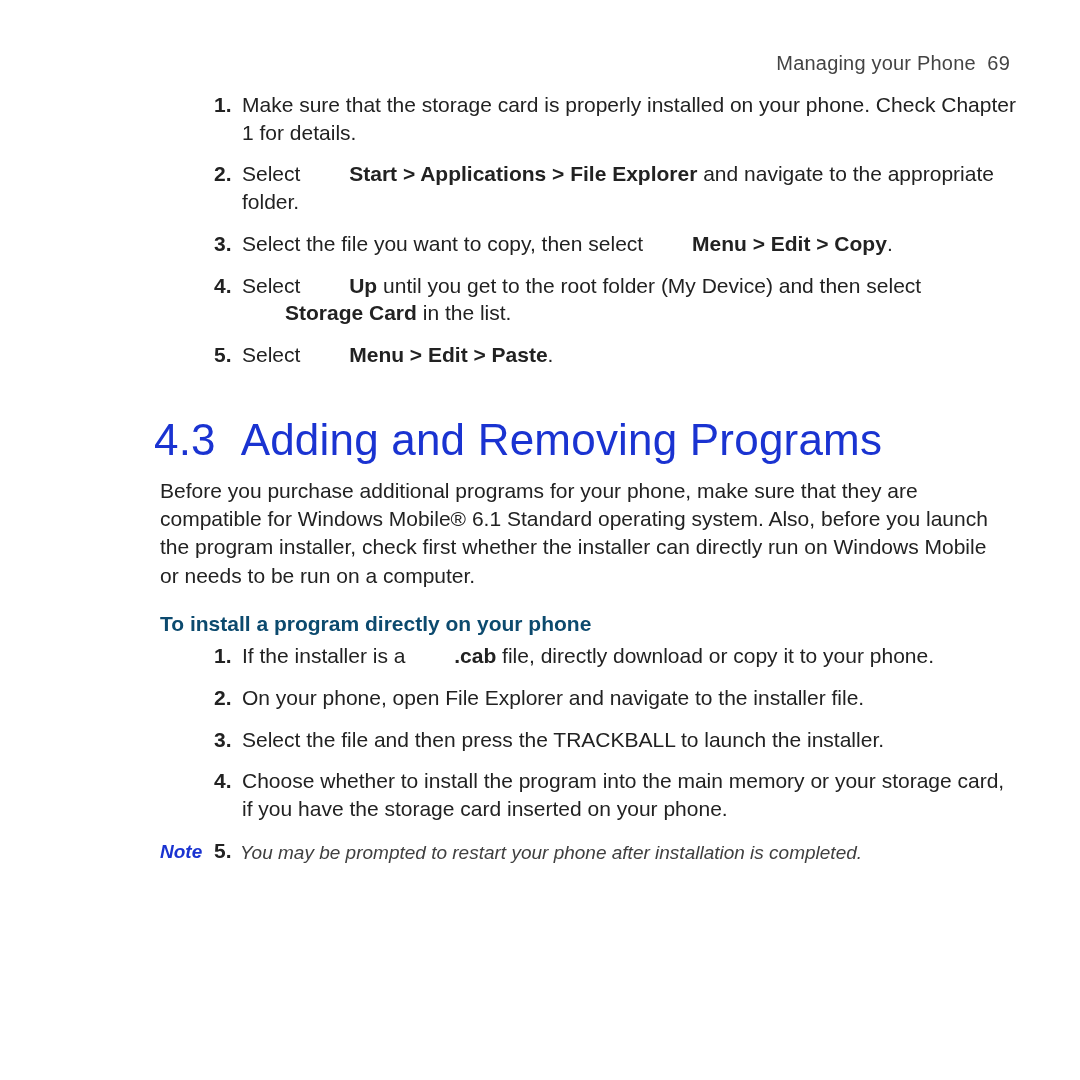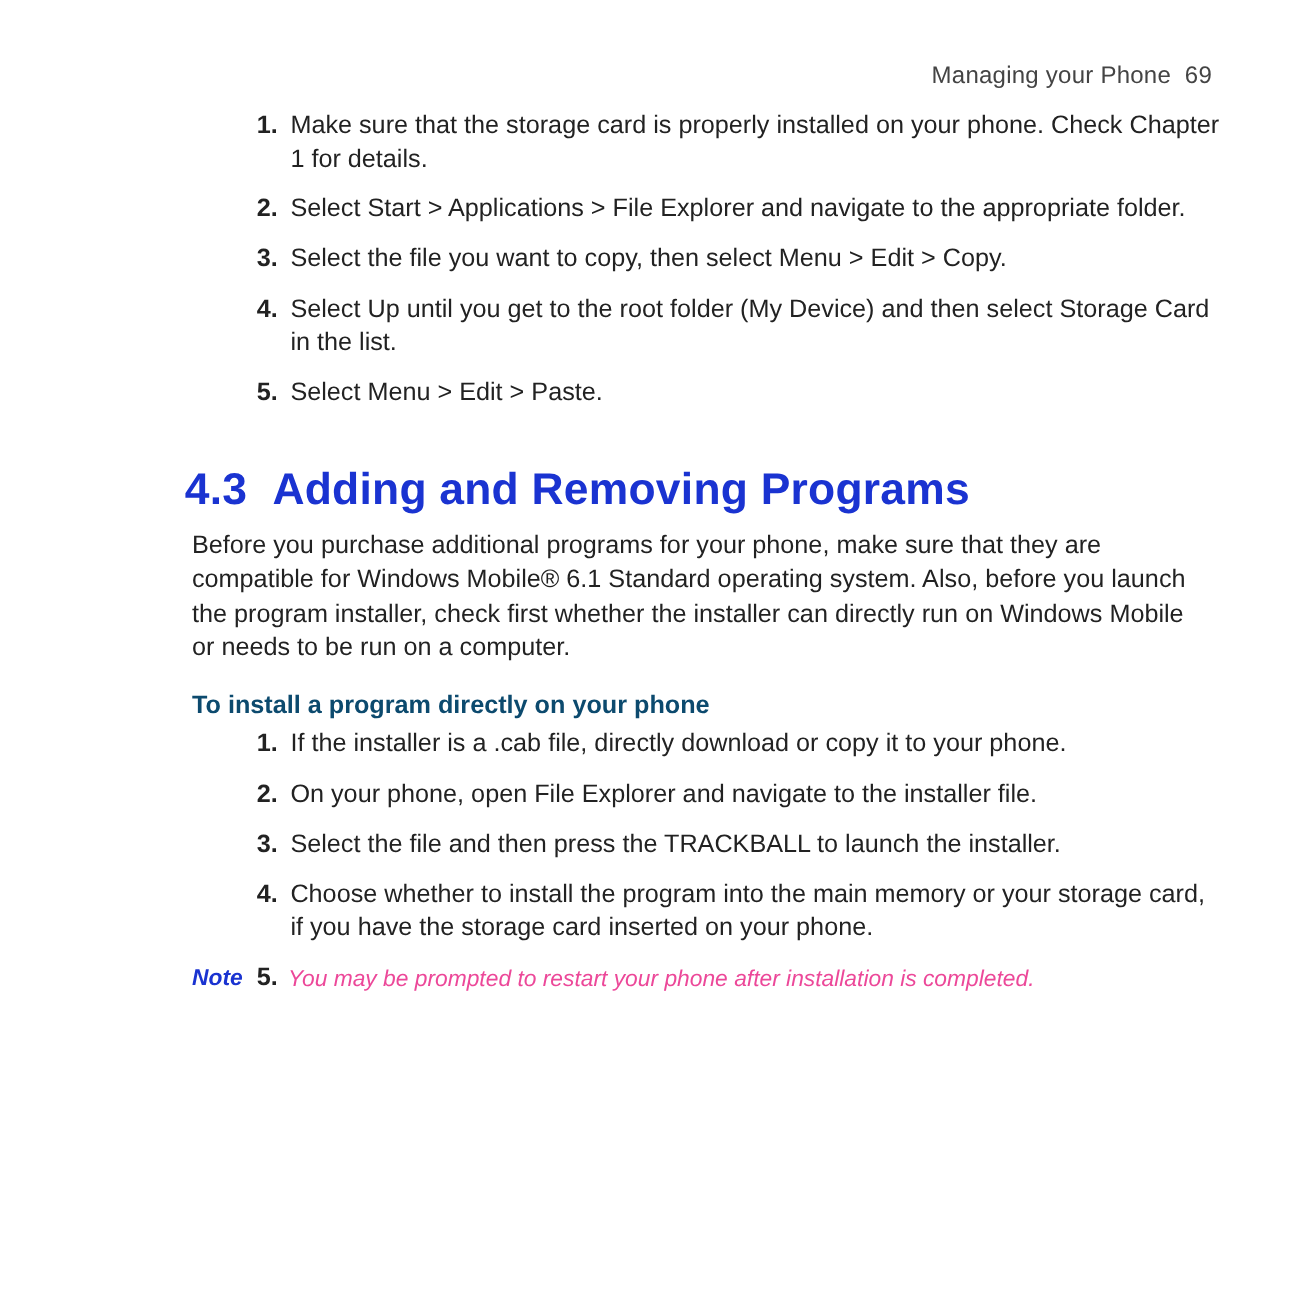--- a/index.html
+++ b/index.html
@@ -41,25 +41,25 @@
     margin-bottom: 14px;
     padding-left: 28px;
   }
   ol.steps > li .num {
     position: absolute;
     left: 0;
     top: 0;
     font-weight: 700;
     font-size: 21px;
   }
-  .bold { font-weight: 400; }
+  .bold { font-weight: 700; margin-left: 43px; }
   .section-heading {
     color: #1a33d1;
-    font-weight: 700;
-    font-size: 37px;
+    font-weight: 400;
+    font-size: 44px;
     margin-top: 46px;
     margin-bottom: 12px;
     padding-left: 94px;
     letter-spacing: 0.2px;
   }
   .intro-para {
     font-size: 21px;
     line-height: 1.35;
     padding-left: 100px;
     padding-right: 10px;
@@ -79,21 +79,21 @@
     font-style: italic;
   }
   .note-label {
     color: #1a33d1;
     font-weight: 700;
     font-size: 19px;
     width: 80px;
     flex: none;
   }
   .note-text {
-    color: #ec4899;
+    color: #404040;
     font-size: 19px;
     line-height: 1.3;
   }
 </style>
 </head>
 <body>
 
 <div class="page">
 
   <div class="page-header">

